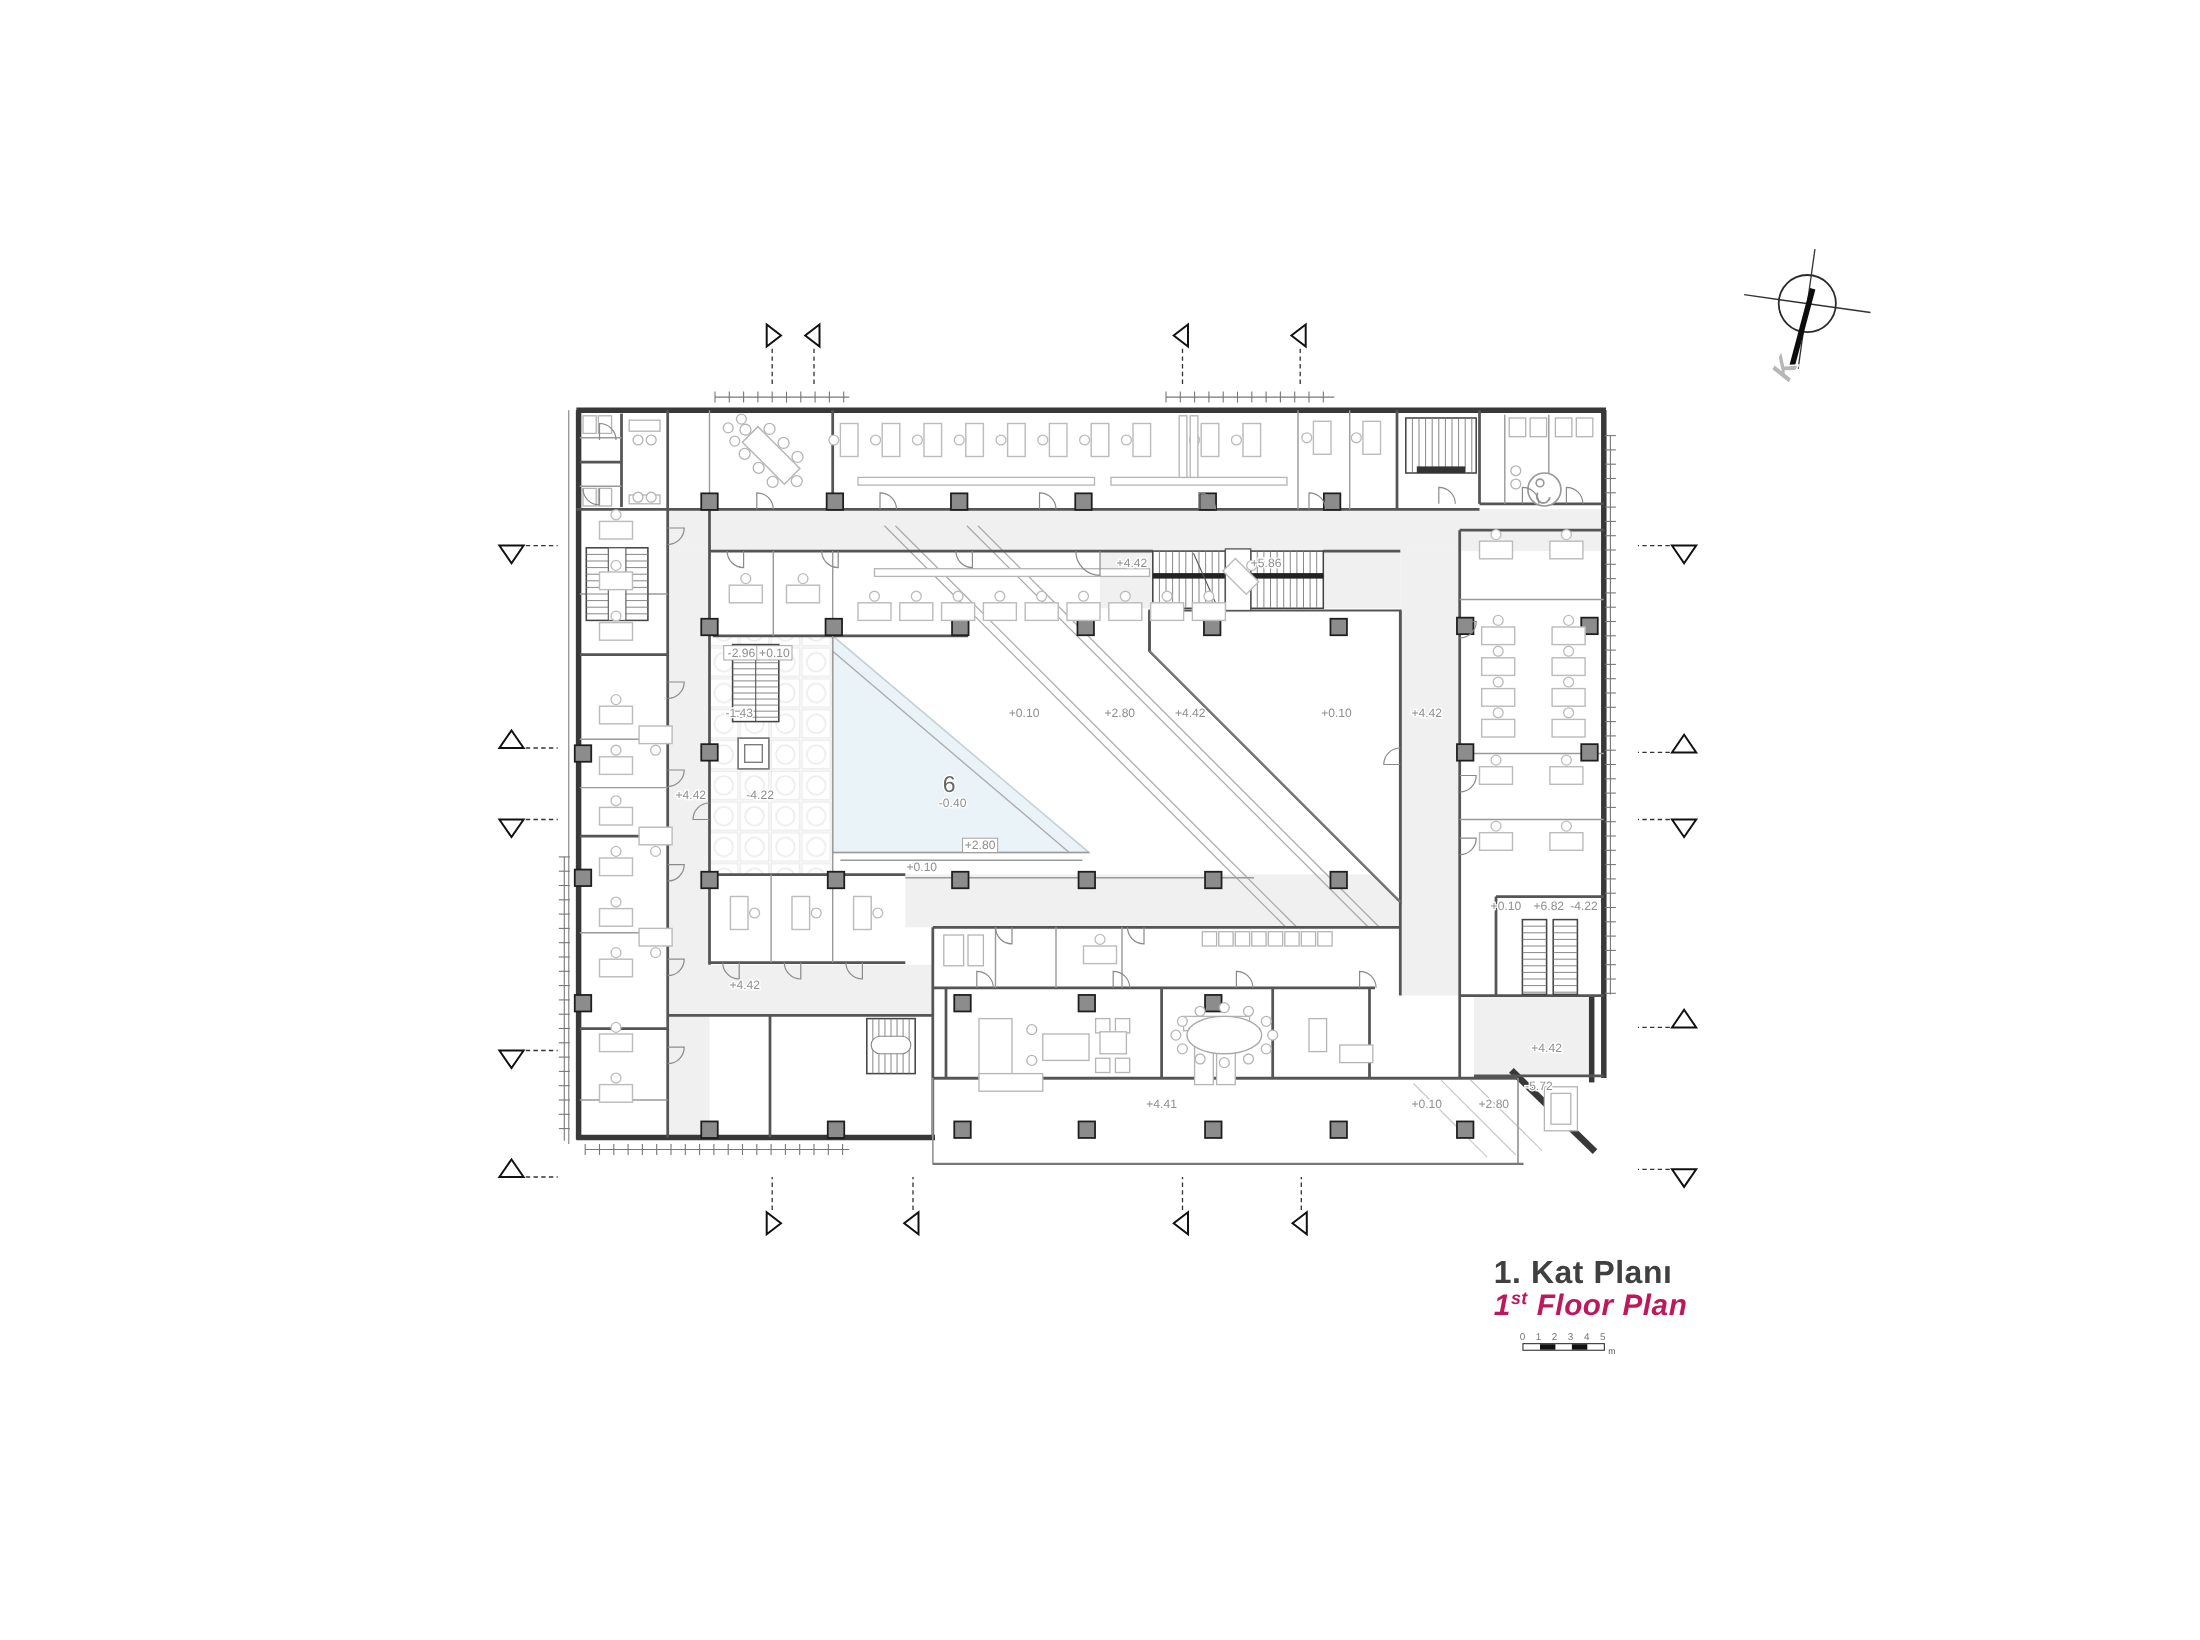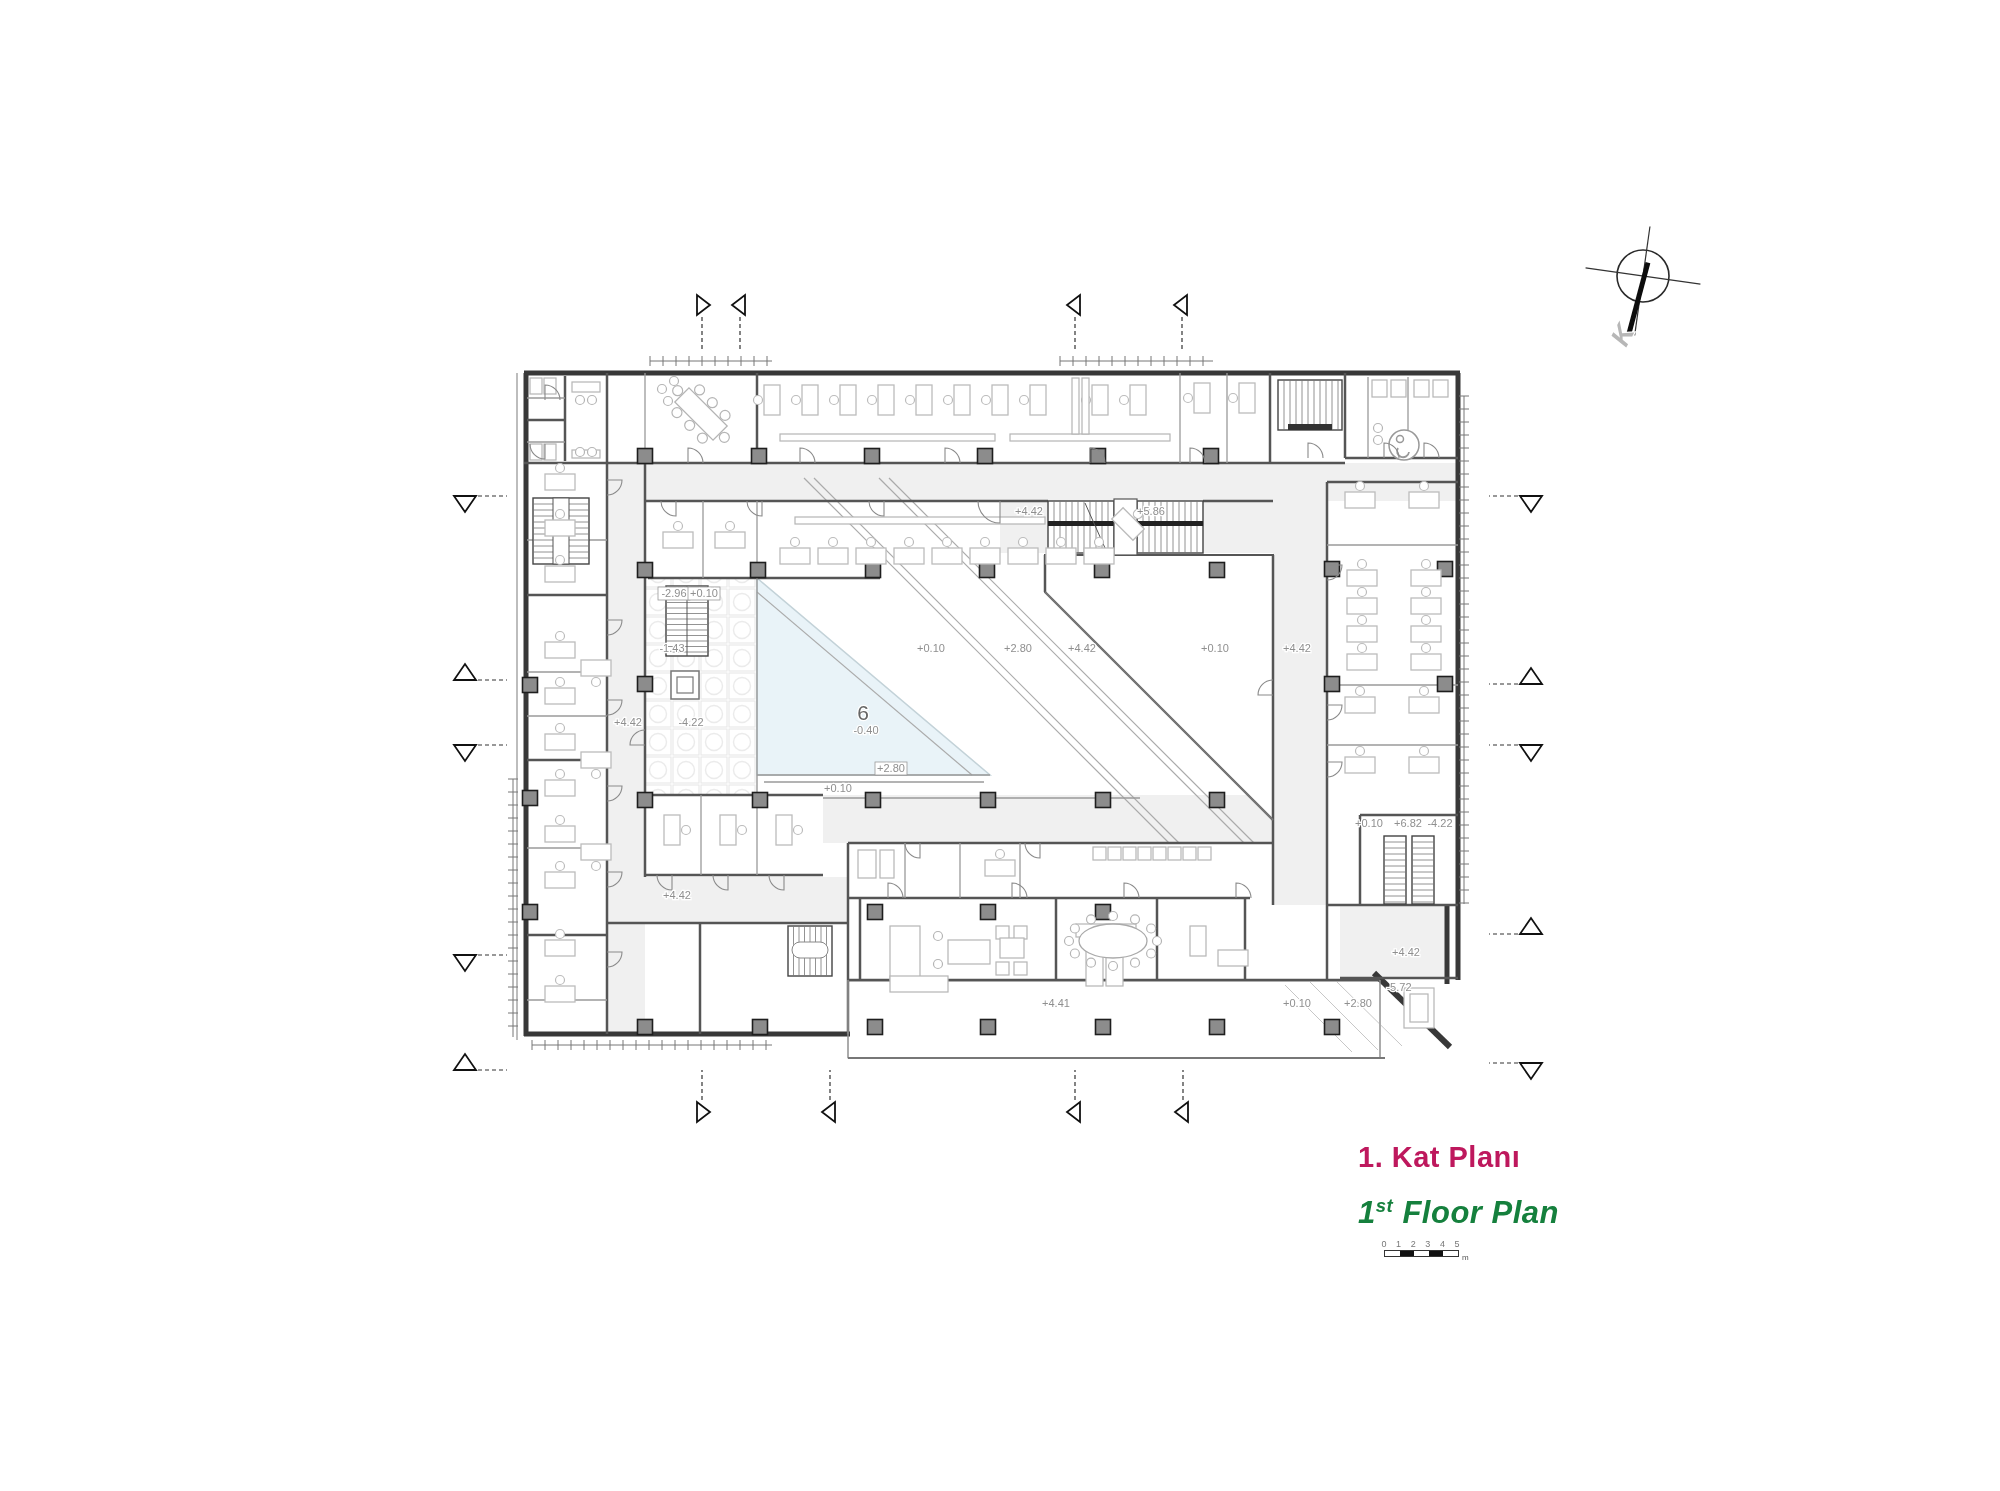--- a/index.html
+++ b/index.html
@@ -1,22 +1,22 @@
 <!DOCTYPE html>
 <html><head>
 <meta charset="utf-8">
 <style>
   html,body{margin:0;padding:0;background:#fff;}
   .page{position:relative;width:2000px;height:1491px;background:#ffffff;overflow:hidden;
         font-family:"Liberation Sans",sans-serif;}
   svg{position:absolute;left:0;top:0;}
   svg text{font-family:"Liberation Sans",sans-serif;paint-order:stroke;stroke:#ffffff;stroke-width:2.5px;}
   .titleblock{position:absolute;left:1358px;top:1142px;width:220px;}
-  .title-tr{font-size:29px;font-weight:bold;color:#be185d;line-height:1.05;letter-spacing:0.5px;}
-  .title-en{font-size:31px;font-weight:bold;font-style:italic;color:#15803d;line-height:1.1;letter-spacing:0.5px;margin-top:24px;}
+  .title-tr{font-size:29px;font-weight:bold;color:#404040;line-height:1.05;letter-spacing:0.5px;}
+  .title-en{font-size:27px;font-weight:bold;font-style:italic;color:#be185d;line-height:1.1;letter-spacing:0.5px;}
   .title-en sup{font-size:60%;}
   .scalebar{position:relative;margin-top:8px;margin-left:26px;width:90px;height:22px;}
   .scalebar .num{position:absolute;top:0;font-size:9px;color:#777;}
   .scalebar .bar{position:absolute;left:0;top:11px;width:73px;height:5px;border:1px solid #333;background:#fff;}
   .scalebar .seg{position:absolute;top:0;height:5px;background:#111;}
   .scalebar .unit{position:absolute;left:78px;top:14px;font-size:8px;color:#555;}
 </style>
 </head>
 <body>
 

